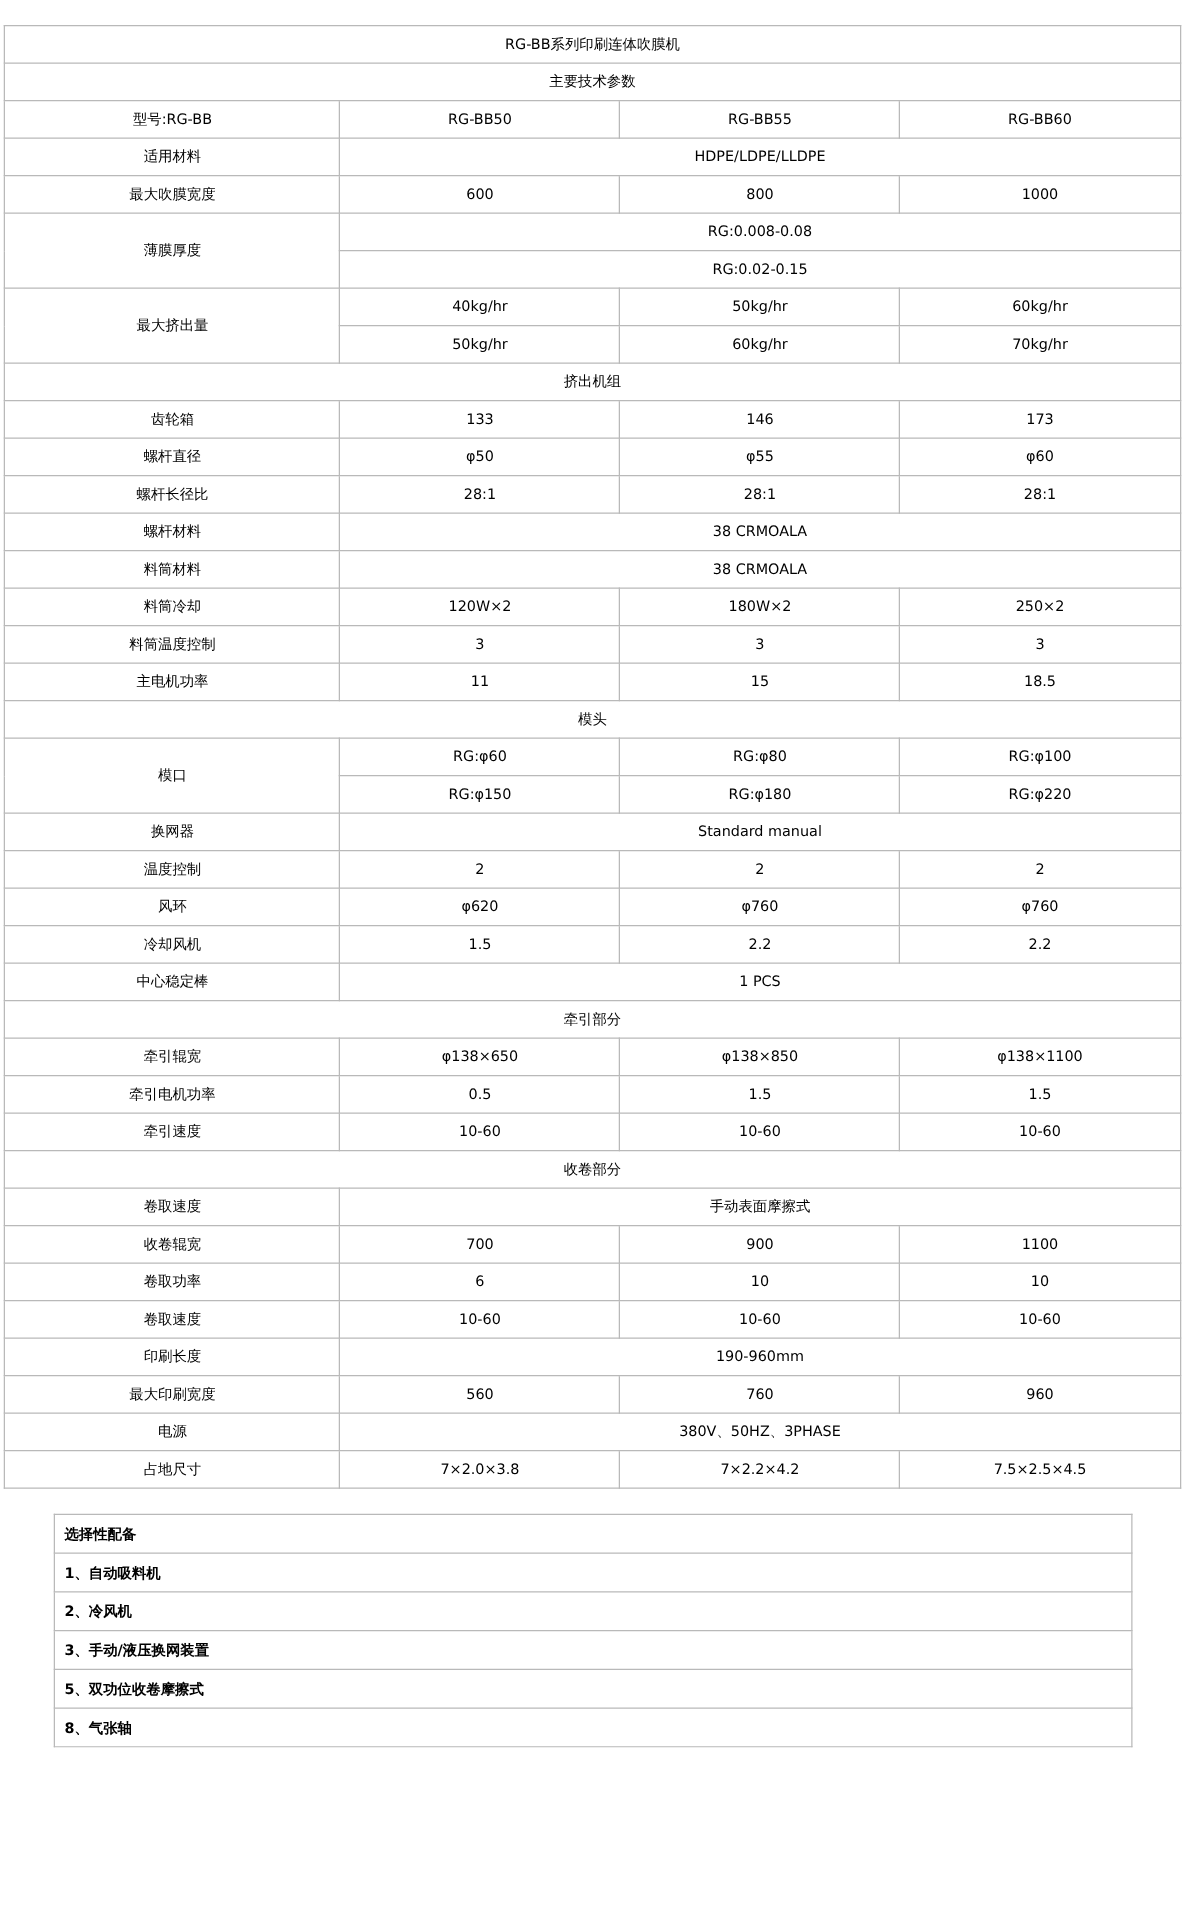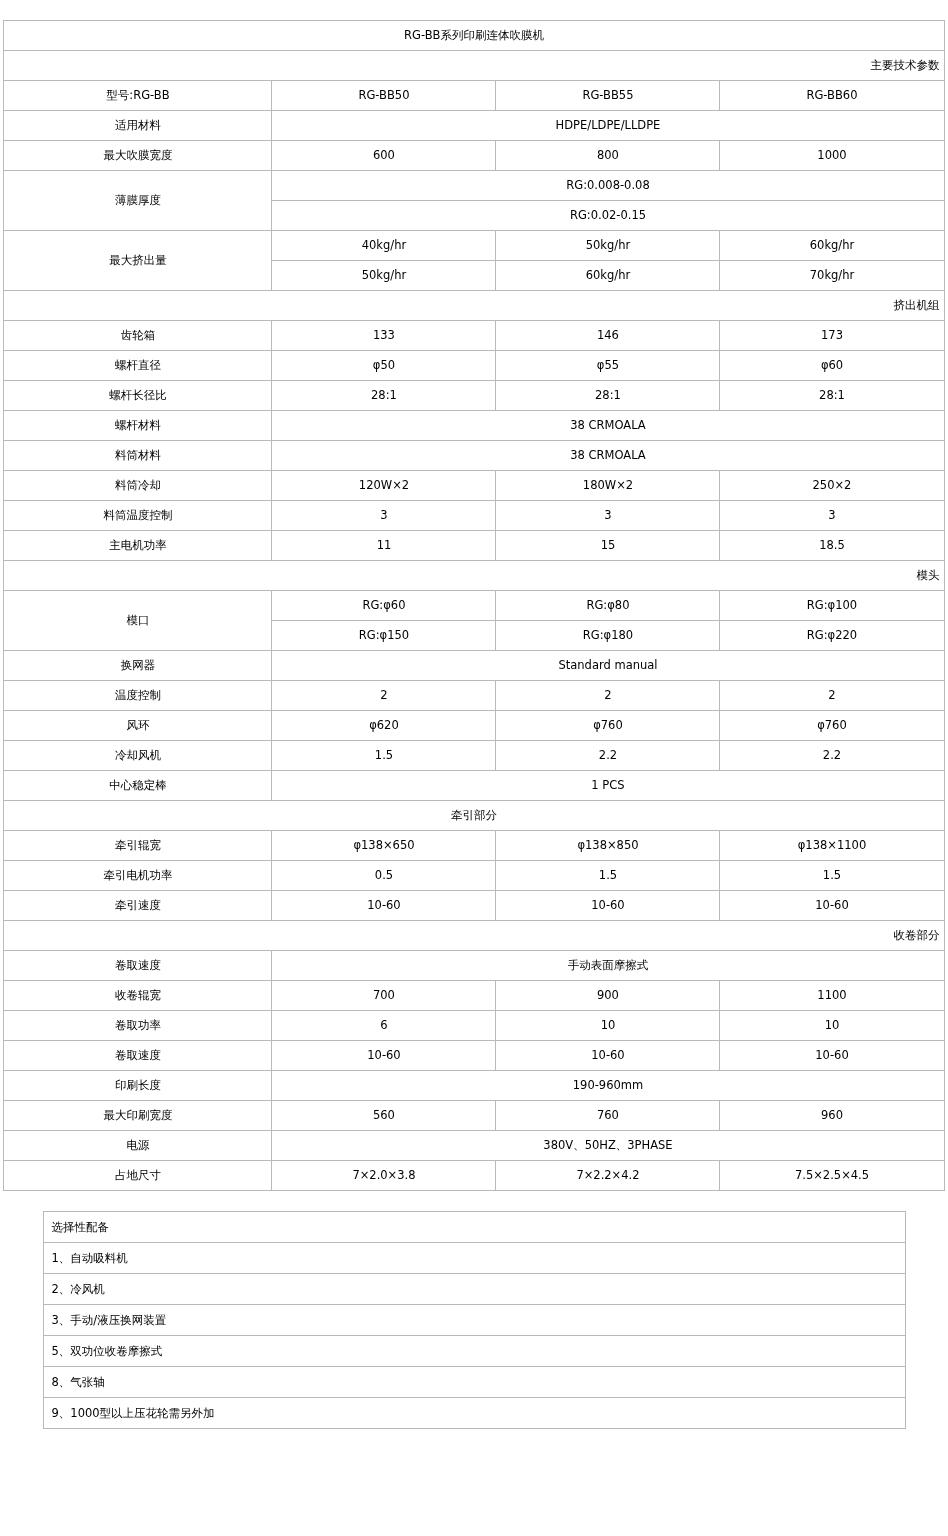--- a/index.html
+++ b/index.html
@@ -33,36 +33,37 @@
     line-height: 1.35;
     vertical-align: middle;
   }
   .title-row td {
     text-align: center;
     border: none;
     height: 26px;
     font-size: 12px;
   }
   .section td {
-    text-align: right;
+    text-align: center;
     padding-left: 8px;
     height: 26px;
   }
   .label {
     text-align: center;
     width: 268px;
   }
   .val {
     text-align: center;
   }
   table.opts {
     border-collapse: collapse;
     width: 863px;
     margin: 20px auto 0 auto;
     table-layout: fixed;
+    font-weight: bold;
   }
   table.opts td {
     border: 1px solid #b9b9b9;
     height: 31px;
     padding: 2px 8px;
     box-sizing: border-box;
     font-size: 11.5px;
     text-align: left;
     vertical-align: middle;
   }
@@ -324,19 +325,16 @@
       </tr>
       <tr>
         <td>3、手动/液压换网装置</td>
       </tr>
       <tr>
         <td>5、双功位收卷摩擦式</td>
       </tr>
       <tr>
         <td>8、气张轴</td>
       </tr>
-      <tr>
-        <td>9、1000型以上压花轮需另外加</td>
-      </tr>
     </tbody>
   </table>
 
 </div>
 
 </body></html>

